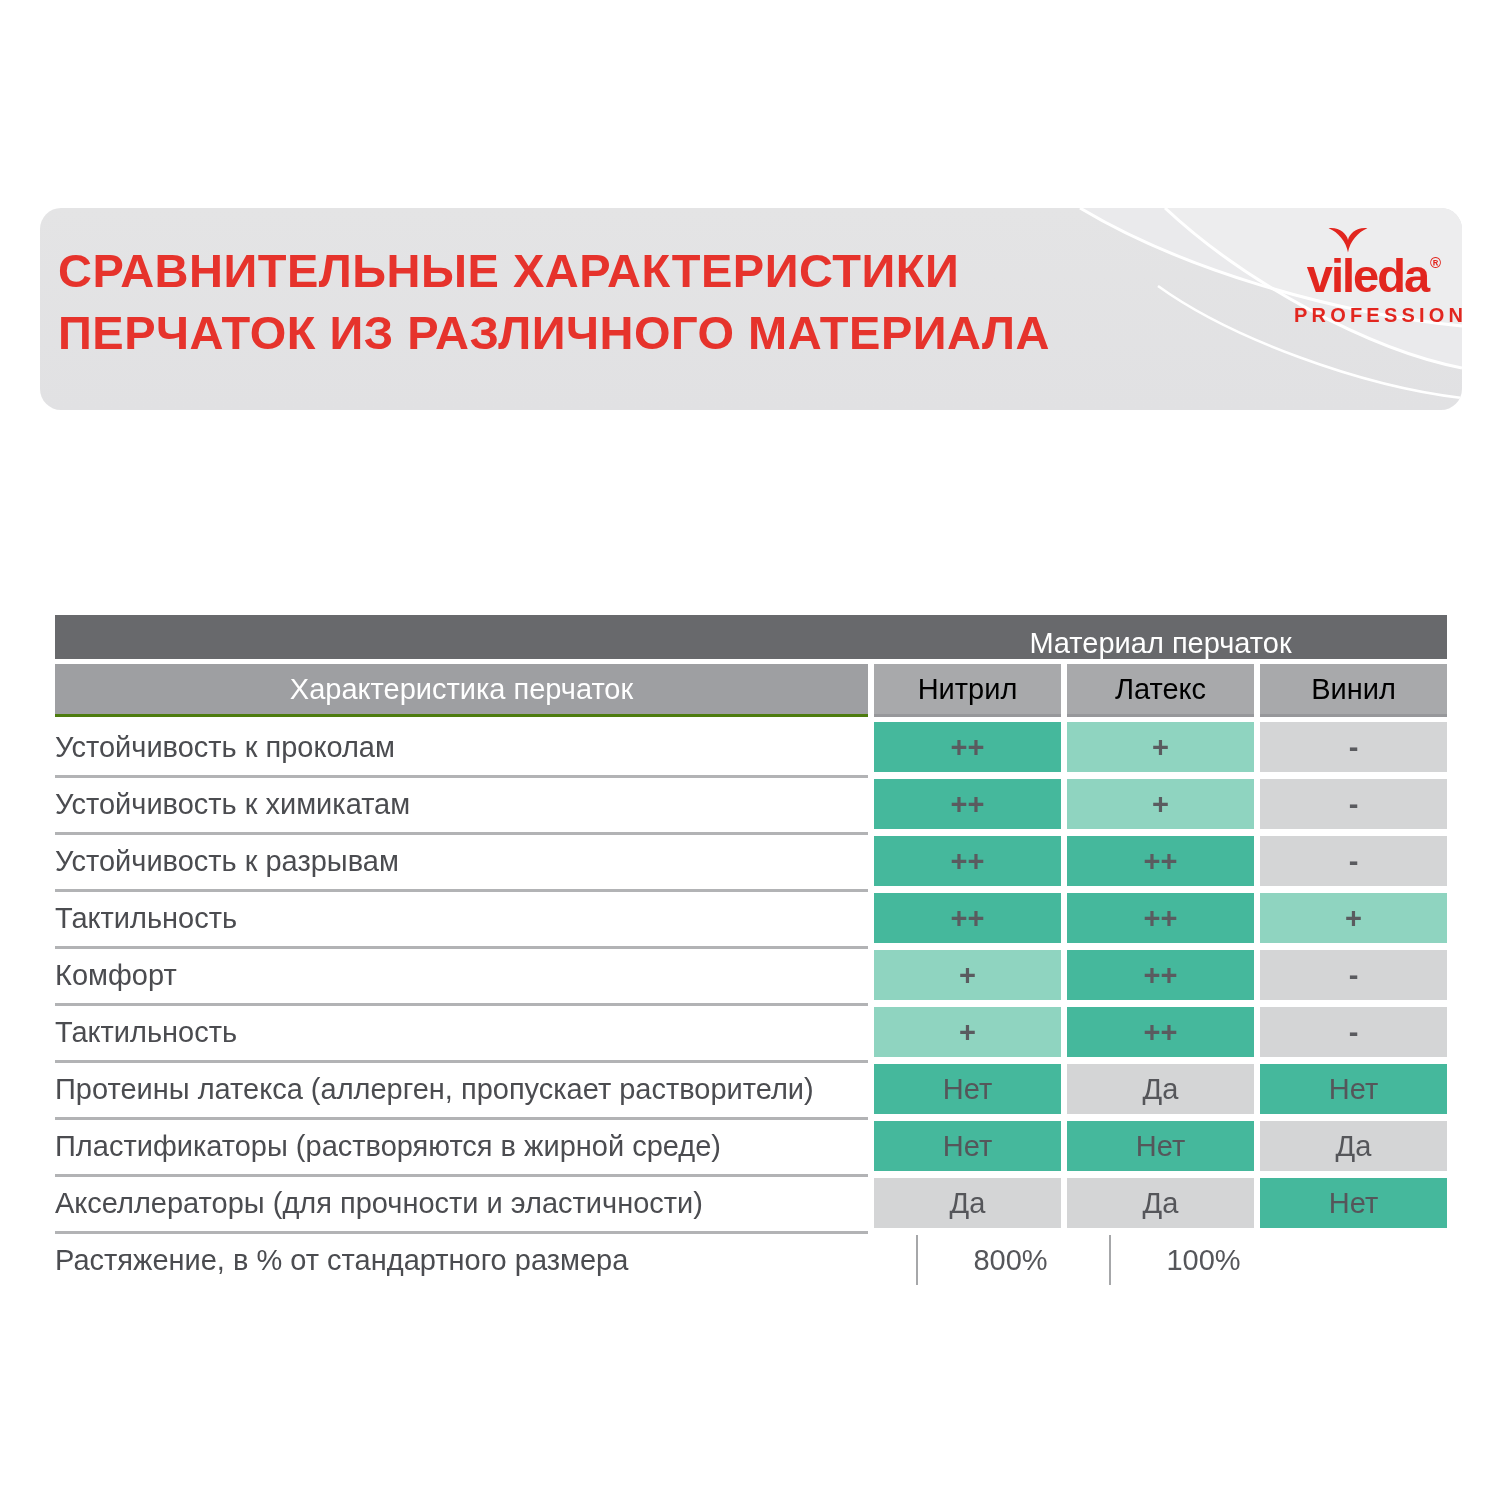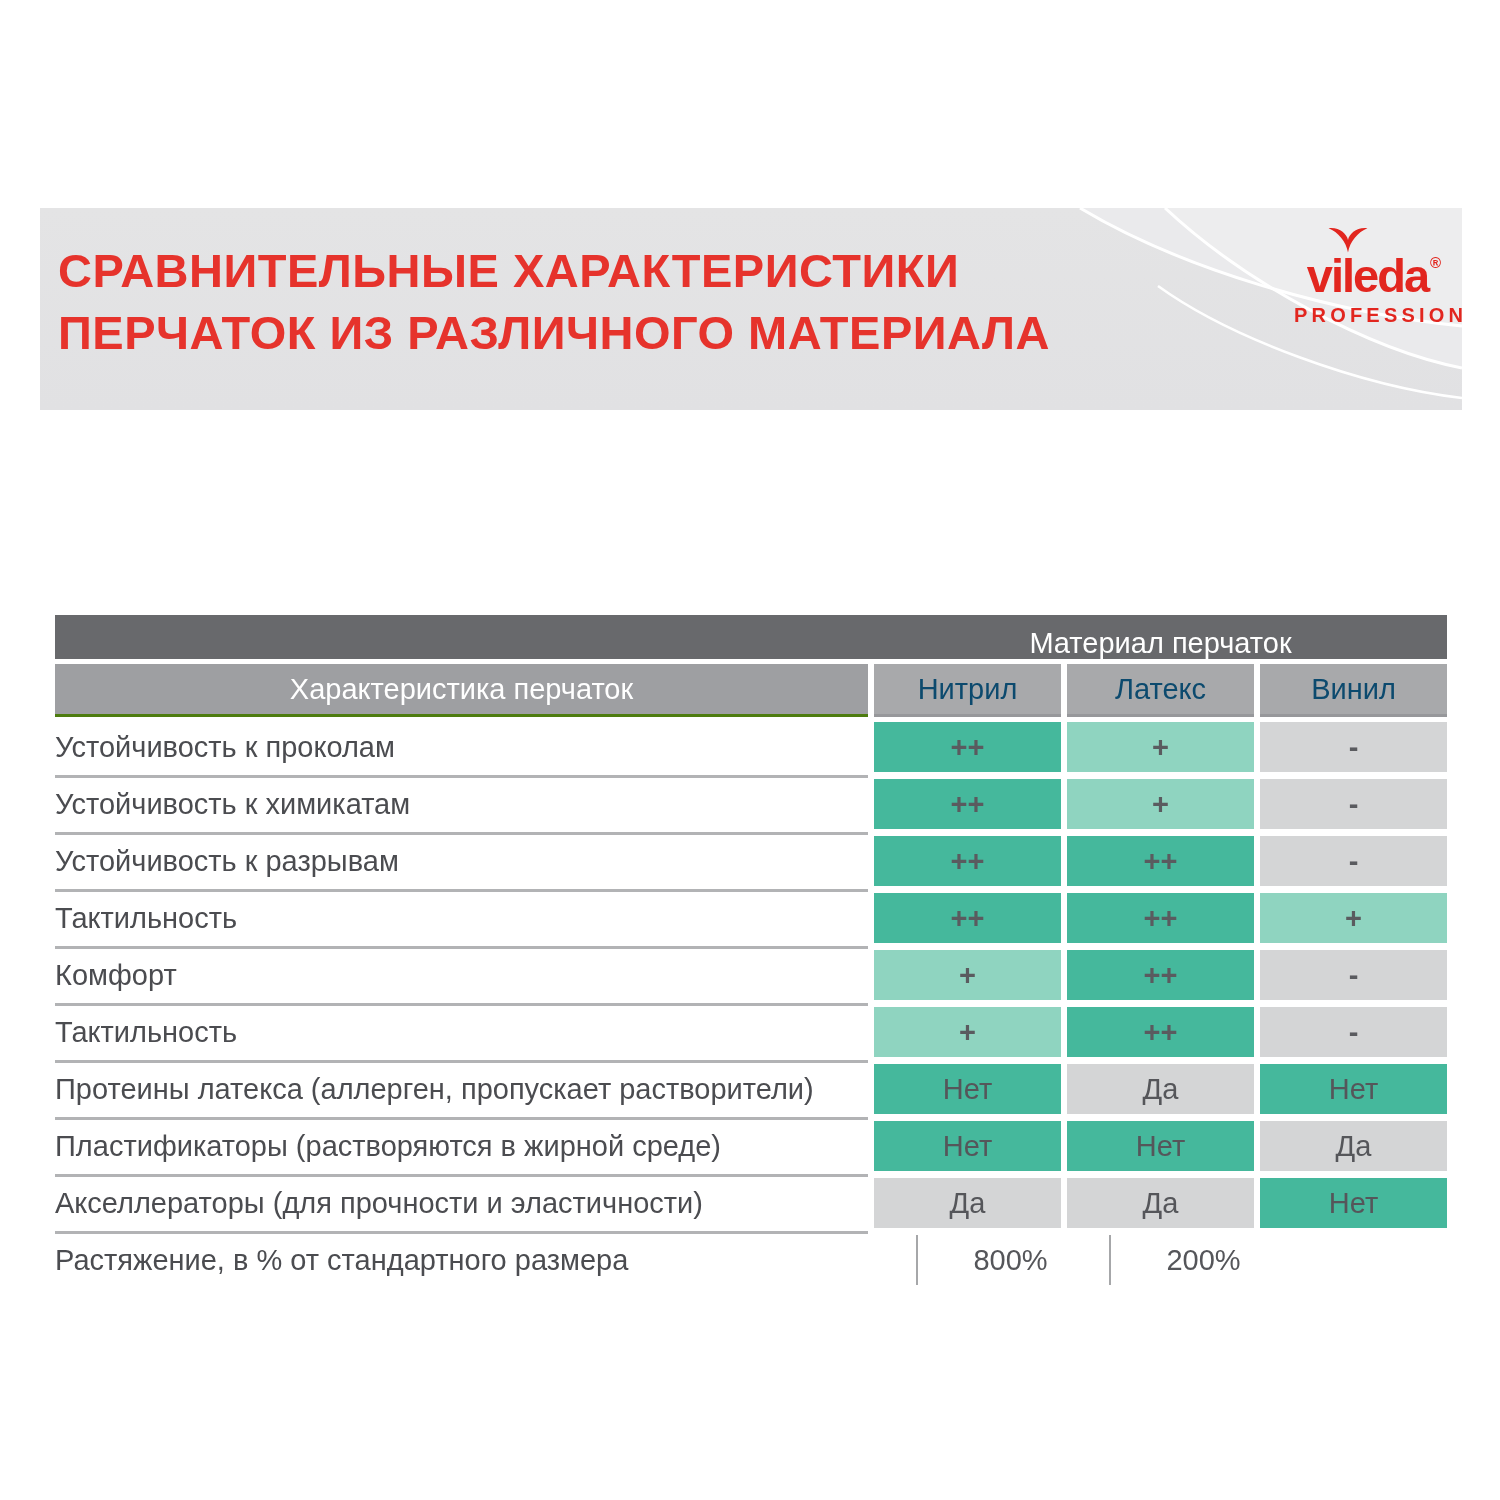--- a/index.html
+++ b/index.html
@@ -5,20 +5,21 @@
   html,body{margin:0;padding:0;}
   body{
     width:1500px;height:1500px;position:relative;background:#ffffff;
     font-family:"Liberation Sans", sans-serif;overflow:hidden;
   }
   
   .band{
     position:absolute;left:40px;top:208px;width:1422px;height:202px;
     background:linear-gradient(180deg, var(--band-color,#e4e4e5), #e1e1e3);
     overflow:hidden;
+    border-radius:21px;
   }
   .swoosh{position:absolute;right:0;top:0;width:1422px;height:202px;}
   .title{
     position:absolute;left:18px;top:32px;
     color:var(--title-color,#e6332c);
     font-weight:bold;font-size:47px;line-height:62px;letter-spacing:0.5px;
     white-space:nowrap;
   }
   
   .logo{position:absolute;right:10px;top:18px;width:158px;text-align:center;}
@@ -43,21 +44,21 @@
     color:#ffffff;font-size:29px;line-height:56px;
   }
   .thead2{display:flex;margin-bottom:5px;}
   .thead2 .hlabel{
     width:813px;background:var(--header_left,#9e9fa2);
     color:#ffffff;font-size:29px;line-height:50px;text-align:center;
     border-bottom:3px solid #4d7c0f;height:50px;
   }
   .thead2 .hcol{
     width:187px;margin-left:6px;background:var(--header_col,#a8a9ab);
-    color:#0c4a6e;font-size:29px;line-height:50px;text-align:center;
+    color:#000000;font-size:29px;line-height:50px;text-align:center;
     border-bottom:3px solid #97989b;height:50px;
   }
   .row{display:flex;position:relative;margin-bottom:7px;height:50px;}
   .row:not(.last)::after{
     content:"";position:absolute;left:0;bottom:-6px;width:813px;height:3px;
     background:#b2b3b5;
   }
   .rlabel{
     width:813px;font-size:29px;line-height:50px;color:#4b4c50;
     white-space:nowrap;overflow:hidden;
@@ -154,16 +155,16 @@
       </div>
       <div class="row">
         <div class="rlabel">Акселлераторы (для прочности и эластичности)</div>
         <div class="cell gray" style="background: rgb(212, 213, 214);">Да</div>
         <div class="cell gray" style="background: rgb(212, 213, 214);">Да</div>
         <div class="cell strong" style="background: rgb(69, 184, 156);">Нет</div>
       </div>
       <div class="row last">
         <div class="rlabel">Растяжение, в % от стандартного размера</div>
         <div class="cell white" style="background: rgb(255, 255, 255); margin-left: 48px;">800%</div>
-        <div class="cell white" style="background: rgb(255, 255, 255);">200%</div>
+        <div class="cell white" style="background: rgb(255, 255, 255);">100%</div>
       </div>
     </div>
 </div>
 
 </body></html>

